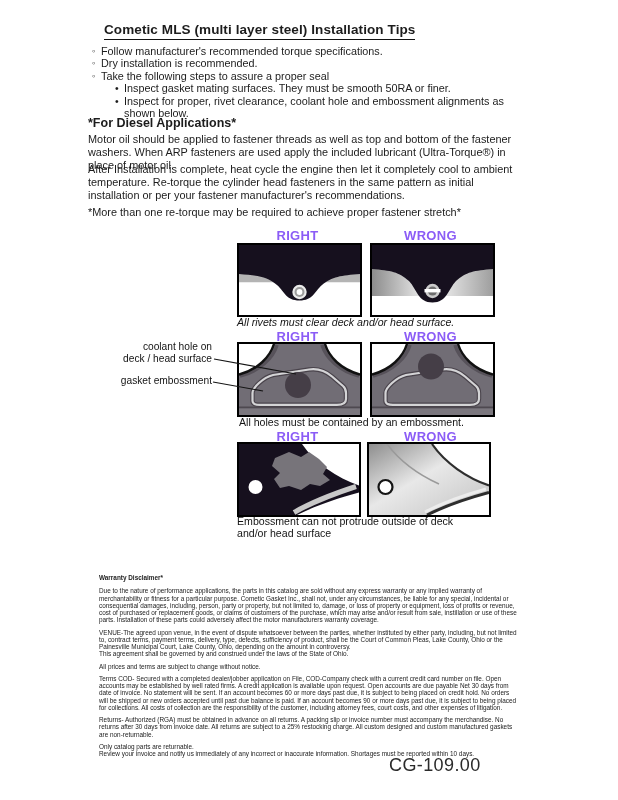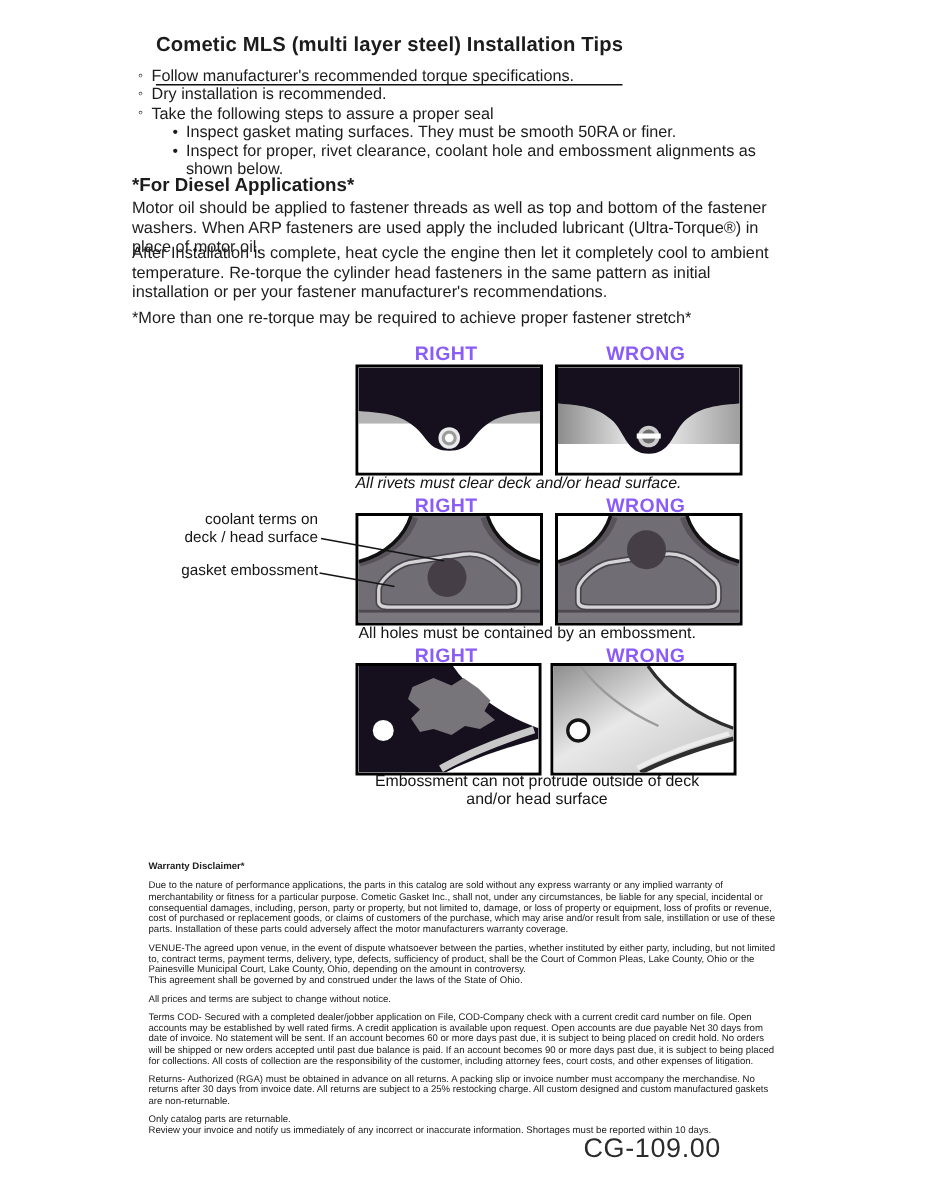--- a/index.html
+++ b/index.html
@@ -2,39 +2,39 @@
 <html><head>
 <meta charset="utf-8">
 <style>
   html,body{margin:0;padding:0;background:#ffffff;}
   .page{
     position:relative;width:618px;height:800px;background:#ffffff;overflow:hidden;
     font-family:"Liberation Sans","DejaVu Sans",sans-serif;color:#1c1c1c;
   }
   .title{
     position:absolute;left:104px;top:22px;font-size:13.5px;font-weight:bold;
-    border-bottom:1.6px solid #111;padding-bottom:19px;letter-spacing:.1px;
+    border-bottom:1.6px solid #111;padding-bottom:2px;letter-spacing:.1px;
   }
   .bullets{position:absolute;left:92px;top:45px;width:440px;font-size:10.8px;line-height:12.4px;}
   .bullet{display:flex;}
   .bullet .mk{width:9px;flex:0 0 9px;text-align:left;font-size:9.5px;line-height:12.4px;}
   .bullet.sub{margin-left:23px;}
   .bullet.sub .mk{font-size:10.5px;}
   .diesel-heading{position:absolute;left:88px;top:116px;font-size:12.5px;font-weight:bold;}
   .para{position:absolute;left:88px;width:432px;font-size:10.9px;line-height:12.9px;}
   .fig{position:absolute;width:256px;}
   .fig-labels{position:absolute;left:0;top:0;width:254px;display:flex;}
   .fig-label{width:121px;text-align:center;font-size:13px;font-weight:700;letter-spacing:.3px;color:#8b5cf6;}
   .fig-label.w{margin-left:12px;}
   .panel{position:absolute;top:15px;border:2px solid #000;background:#fff;line-height:0;}
   .panel svg{display:block;}
   .panel.left{left:0;}
   .panel.right{left:133px;}
   .fig-caption{position:absolute;left:0;font-size:10.6px;line-height:11.8px;color:#141414;white-space:nowrap;}
-  .fig-caption.wrap{white-space:normal;width:242px;text-align:center;}
+  .fig-caption.wrap{white-space:normal;width:242px;}
   .annot{position:absolute;text-align:right;font-size:10.2px;line-height:11.6px;color:#141414;}
   .annot div{white-space:nowrap;}
   .leader-overlay{position:absolute;left:90px;top:330px;pointer-events:none;z-index:5;}
   .legal{position:absolute;left:99px;top:574px;width:420px;font-size:6.4px;line-height:7.25px;color:#222;}
   .legal .lp{margin:0 0 5px 0;}
   .legal .lp.tight{margin:0;}
   .legal-heading{font-weight:bold;margin:0 0 6px 0;}
   .page-number{position:absolute;left:389px;top:755px;font-size:18px;letter-spacing:.4px;color:#2b2b2b;}
 </style>
 </head>
@@ -108,21 +108,21 @@
           <circle cx="60.5" cy="46" r="7.2" fill="#cccccc"></circle>
           <circle cx="60.5" cy="46" r="4.6" fill="#6e6e6e"></circle>
           <rect x="52.5" y="44" width="16" height="3.4" fill="#ffffff"></rect>
         </g>
       </svg>
     </div>
     <div class="fig-caption" style="top:89px;font-style:italic;">All rivets must clear deck and/or head surface.</div>
   </div>
 
   <div class="annot" style="left:112px;top:341px;width:100px;">
-    <div>coolant terms on</div>
+    <div>coolant hole on</div>
     <div>deck / head surface</div>
   </div>
   <div class="annot" style="left:96px;top:375px;width:116px;">
     <div>gasket embossment</div>
   </div>
   <svg class="leader-overlay" width="420" height="100" viewBox="0 0 420 100">
     <line x1="124" y1="29" x2="206" y2="44" stroke="#141414" stroke-width="1.1"></line>
     <line x1="123" y1="52" x2="173" y2="61" stroke="#141414" stroke-width="1.1"></line>
   </svg>
 

